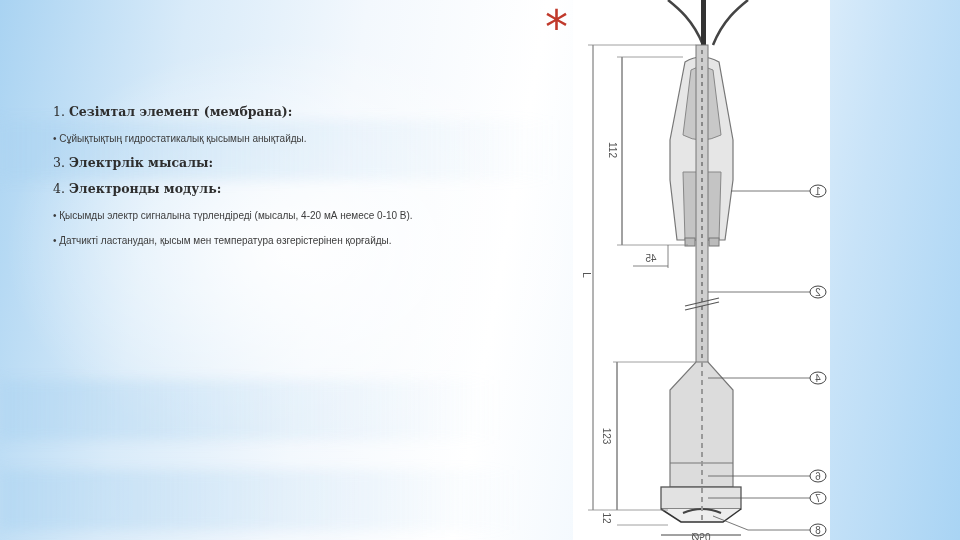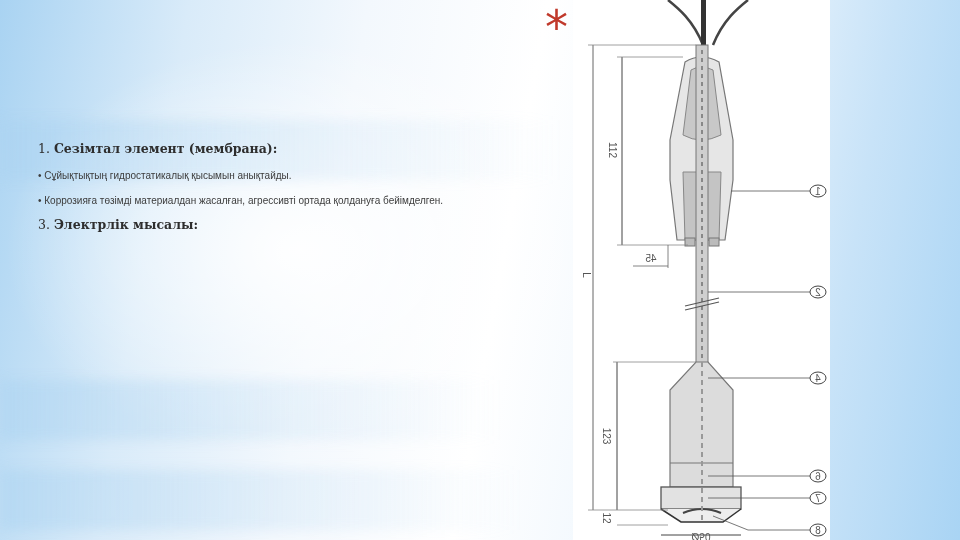--- a/index.html
+++ b/index.html
@@ -4,21 +4,21 @@
 <style>
   html, body { margin:0; padding:0; }
   body {
     width:960px; height:540px; position:relative; overflow:hidden;
     font-family: "DejaVu Sans", sans-serif;
     background:
       radial-gradient(ellipse 420px 300px at 300px 250px, rgba(255,255,255,0.95), rgba(255,255,255,0) 70%),
       linear-gradient(100deg, #a9d3f2 0%, #d9ebf9 18%, #f3f8fd 35%, #ffffff 52%, #eef6fd 70%, #c8e3f8 85%, #a9d4f4 100%);
   }
   .streak { position:absolute; left:0; width:560px; height:60px; background:linear-gradient(90deg, rgba(170,210,240,0.45), rgba(255,255,255,0)); filter:blur(6px); }
-  .text-panel { position:absolute; left:38px; top:104px; width:440px; color:#3a3a3a;margin-top:37px; }
+  .text-panel { position:absolute; left:53px; top:104px; width:440px; color:#3a3a3a; }
   .heading { font-family: "DejaVu Serif", serif; font-size:12.5px; margin:0 0 11px 0; color:#2e2e2e; }
   .heading .num { font-weight:normal; }
   .heading .ttl { font-weight:bold; }
   .bullet { font-family:"Liberation Sans", sans-serif; font-size:10px; line-height:18px; margin:0 0 7px 0; color:#3c3c3c; }
   .star { position:absolute; left:545px; top:4px; color:#c0392b; font-family:"DejaVu Sans", sans-serif; font-size:46px; line-height:46px; }
   .diagram { position:absolute; left:573px; top:0; width:257px; height:540px; background:#ffffff; }
   .diagram svg { width:257px; height:540px; display:block; }
   .lbl { font-family:"Liberation Sans", sans-serif; font-size:10px; fill:#555; }
 </style>
 </head>
@@ -27,26 +27,30 @@
 <div class="streak" style="top:120px;"></div>
 <div class="streak" style="top:380px;width:500px;"></div>
 <div class="streak" style="top:470px;width:520px;"></div>
 
 <div class="text-panel">
   <div>
     <p class="heading"><span class="num">1.</span> <span class="ttl">Сезімтал элемент (мембрана):</span></p>
     <p class="bullet">• Сұйықтықтың гидростатикалық қысымын анықтайды.</p>
   </div>
   <div>
-    <p class="bullet">• Коррозияға төзімді материалдан жасалған, агрессивті ортада қолдануға бейімделген.</p>
   </div>
   <div>
     <p class="heading"><span class="num">3.</span> <span class="ttl">Электрлік мысалы:</span></p>
   </div>
   <div>
+    <p class="heading"><span class="num">4.</span> <span class="ttl">Электронды модуль:</span></p>
+    <p class="bullet">• Қысымды электр сигналына түрлендіреді (мысалы, 4-20 мА немесе 0-10 В).</p>
+  </div>
+  <div>
+    <p class="bullet">• Датчикті ластанудан, қысым мен температура өзгерістерінен қорғайды.</p>
   </div>
 </div>
 
 <div class="star">*</div>
 
 <div class="diagram">
   <svg viewBox="0 0 257 540">
 
     <path d="M130 45 C120 20 105 8 95 0" stroke="#444" stroke-width="2.5" fill="none"></path>
     <path d="M140 45 C150 20 165 8 175 0" stroke="#444" stroke-width="2.5" fill="none"></path>

